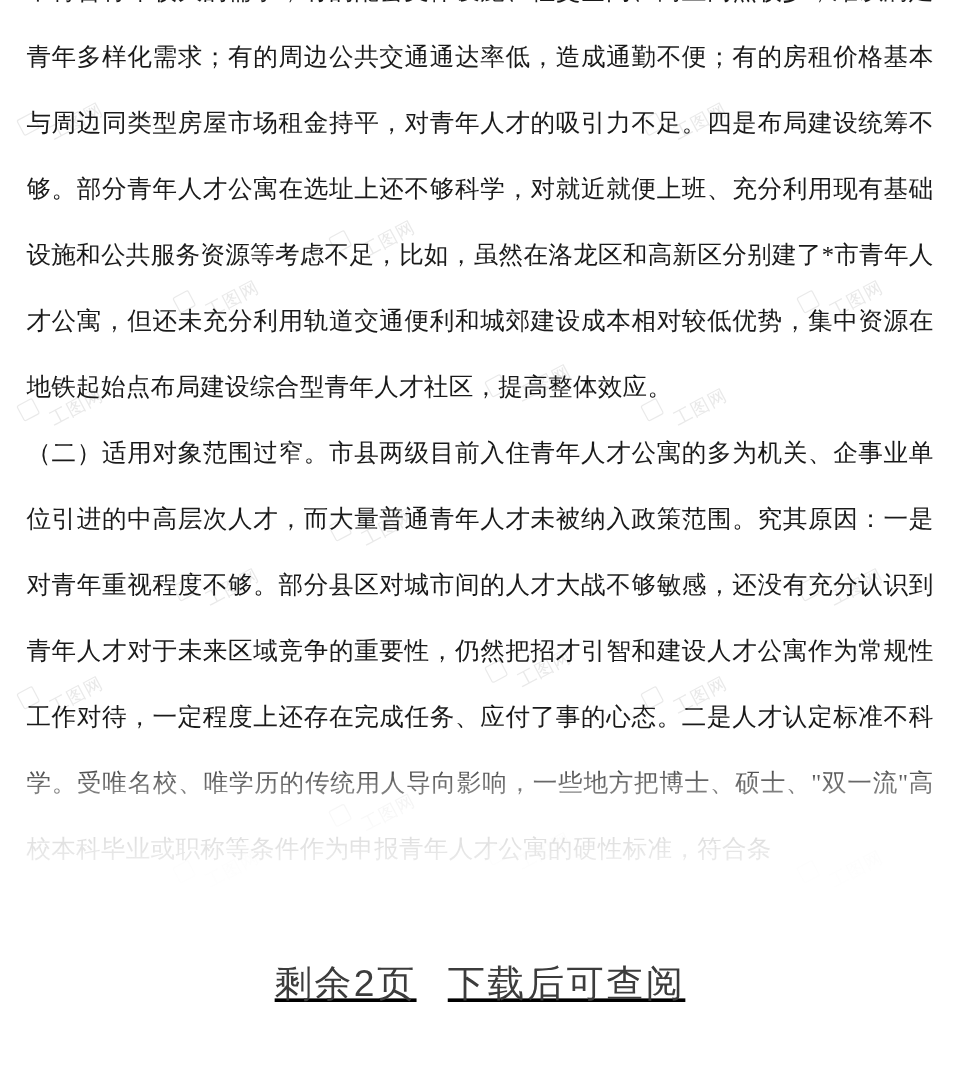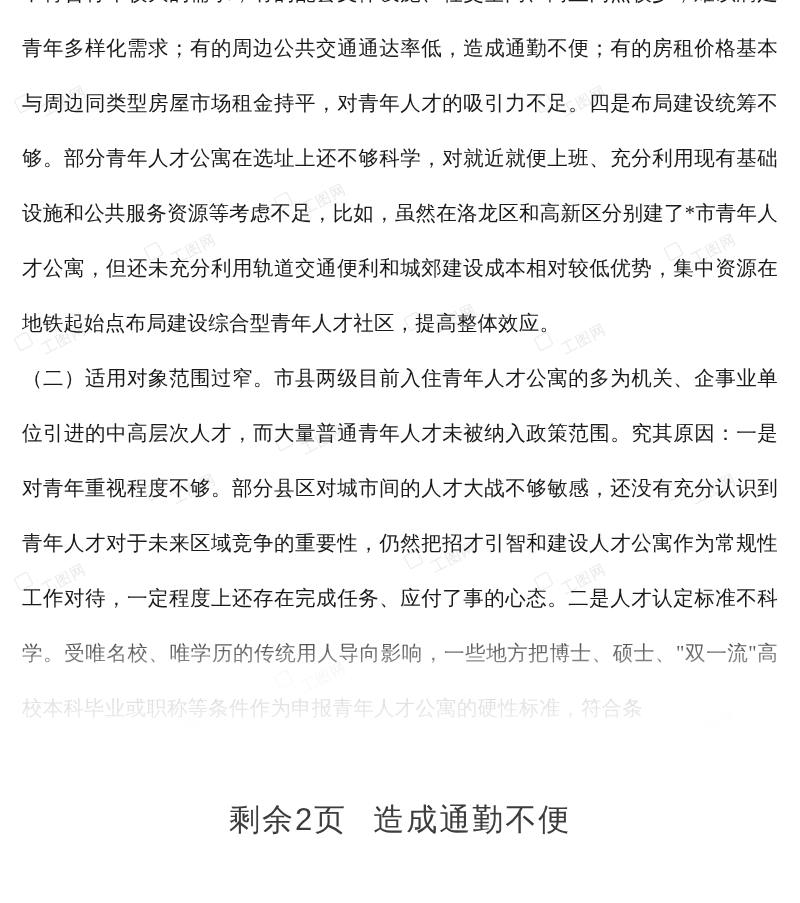--- a/index.html
+++ b/index.html
@@ -92,20 +92,21 @@
     right: 0;
     bottom: 0;
     height: 152px;
     background: #ffffff;
     z-index: 4;
     display: flex;
     align-items: flex-start;
     justify-content: center;
     padding-top: 48px;
     box-sizing: border-box;
+    text-decoration: underline;
   }
   .footer-text {
     font-size: 31px;
     color: #3c3c3c;
     letter-spacing: 2px;
     font-family: "Liberation Sans", sans-serif;
     display: flex;
     gap: 26px;
     align-items: baseline;
   }
@@ -177,17 +178,17 @@
   <div class="doc-body">
     <p class="para first">不符合青年较大的需求；有的配套文体设施、社交空间、商业网点较少，难以满足青年多样化需求；有的周边公共交通通达率低，造成通勤不便；有的房租价格基本与周边同类型房屋市场租金持平，对青年人才的吸引力不足。四是布局建设统筹不够。部分青年人才公寓在选址上还不够科学，对就近就便上班、充分利用现有基础设施和公共服务资源等考虑不足，比如，虽然在洛龙区和高新区分别建了*市青年人才公寓，但还未充分利用轨道交通便利和城郊建设成本相对较低优势，集中资源在地铁起始点布局建设综合型青年人才社区，提高整体效应。</p>
     <p class="para indent">（二）适用对象范围过窄。市县两级目前入住青年人才公寓的多为机关、企事业单位引进的中高层次人才，而大量普通青年人才未被纳入政策范围。究其原因：一是对青年重视程度不够。部分县区对城市间的人才大战不够敏感，还没有充分认识到青年人才对于未来区域竞争的重要性，仍然把招才引智和建设人才公寓作为常规性工作对待，一定程度上还存在完成任务、应付了事的心态。二是人才认定标准不科学。受唯名校、唯学历的传统用人导向影响，一些地方把博士、硕士、"双一流"高校本科毕业或职称等条件作为申报青年人才公寓的硬性标准，符合条</p>
   </div>
 
   <div class="fade"></div>
 
   <div class="footer">
     <div class="footer-text">
       <span class="seg">剩余2页</span>
-      <span class="seg">造成通勤不便</span>
+      <span class="seg">下载后可查阅</span>
     </div>
   </div>
 
 </div>
 
 </body></html>

